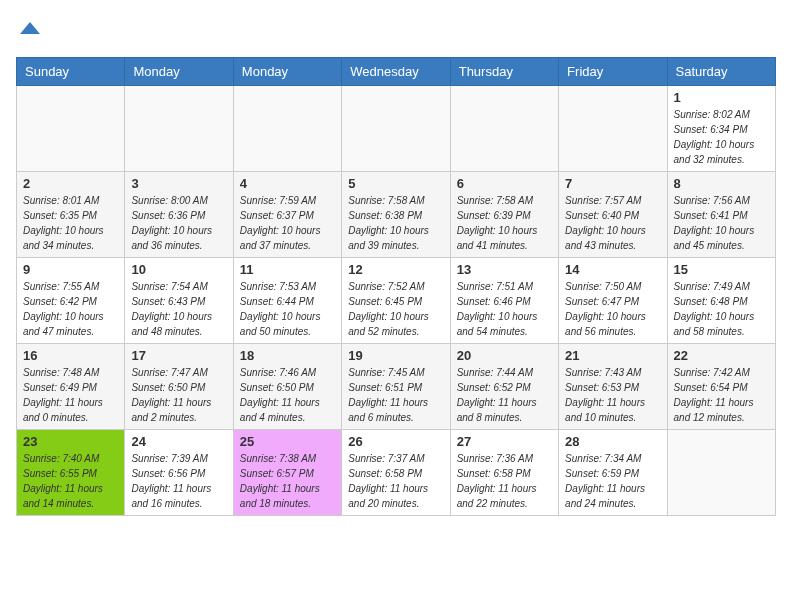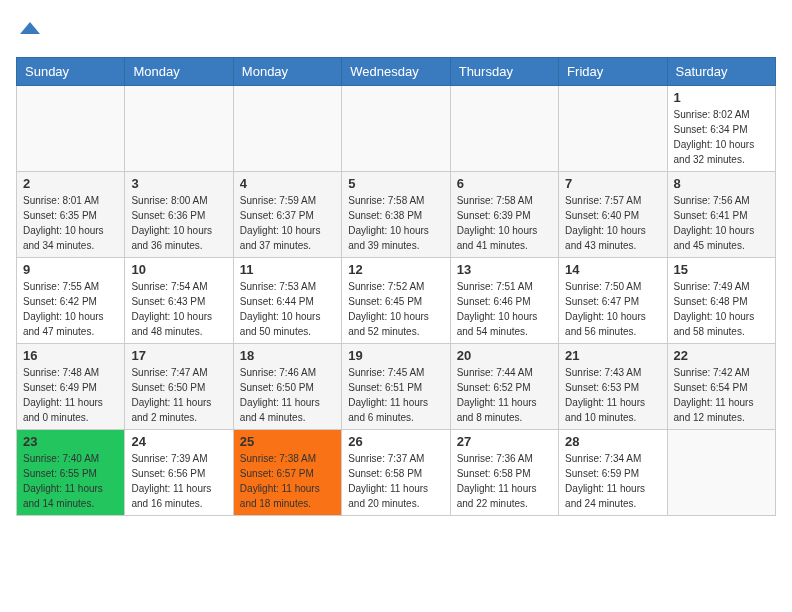--- a/index.html
+++ b/index.html
@@ -80,20 +80,21 @@
     .day-num {
       font-size: 13px;
       font-weight: bold;
       display: block;
       margin-bottom: 2px;
     }
     .day-detail {
       font-size: 10px;
       line-height: 1.5;
       color: #333;
+      font-style: italic;
     }
     td.empty {
       background: #f9f9f9;
     }
   </style>
 </head>
 <body>
 
 <div class="header">
   <div class="logo">
@@ -263,33 +264,33 @@
 Daylight: 11 hours and 10 minutes.</div>
         </td>
         <td style="background: rgb(245, 245, 245);">
           <span class="day-num">22</span>
           <div class="day-detail">Sunrise: 7:42 AM
 Sunset: 6:54 PM
 Daylight: 11 hours and 12 minutes.</div>
         </td>
       </tr>
       <tr>
-        <td style="background: #22c55e;">
+        <td style="background: #84cc16;">
           <span class="day-num">23</span>
           <div class="day-detail">Sunrise: 7:40 AM
 Sunset: 6:55 PM
 Daylight: 11 hours and 14 minutes.</div>
         </td>
         <td style="background: rgb(255, 255, 255);">
           <span class="day-num">24</span>
           <div class="day-detail">Sunrise: 7:39 AM
 Sunset: 6:56 PM
 Daylight: 11 hours and 16 minutes.</div>
         </td>
-        <td style="background: #f97316;">
+        <td style="background: #f0abfc;">
           <span class="day-num">25</span>
           <div class="day-detail">Sunrise: 7:38 AM
 Sunset: 6:57 PM
 Daylight: 11 hours and 18 minutes.</div>
         </td>
         <td style="background: rgb(255, 255, 255);">
           <span class="day-num">26</span>
           <div class="day-detail">Sunrise: 7:37 AM
 Sunset: 6:58 PM
 Daylight: 11 hours and 20 minutes.</div>

